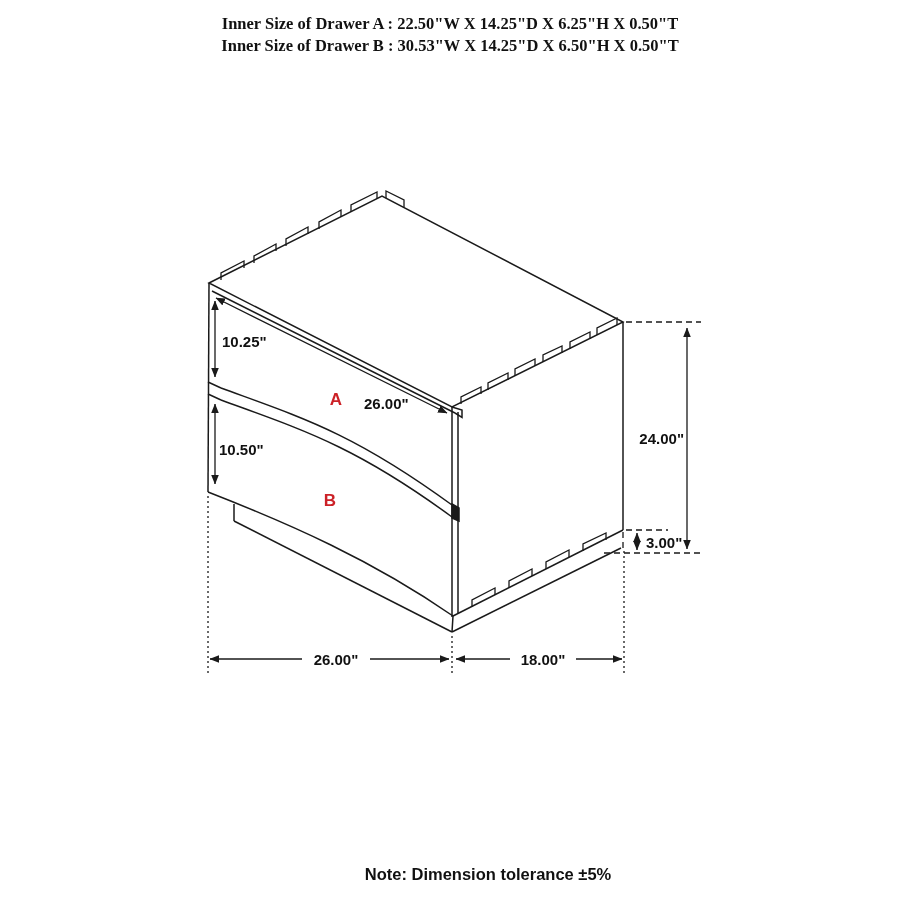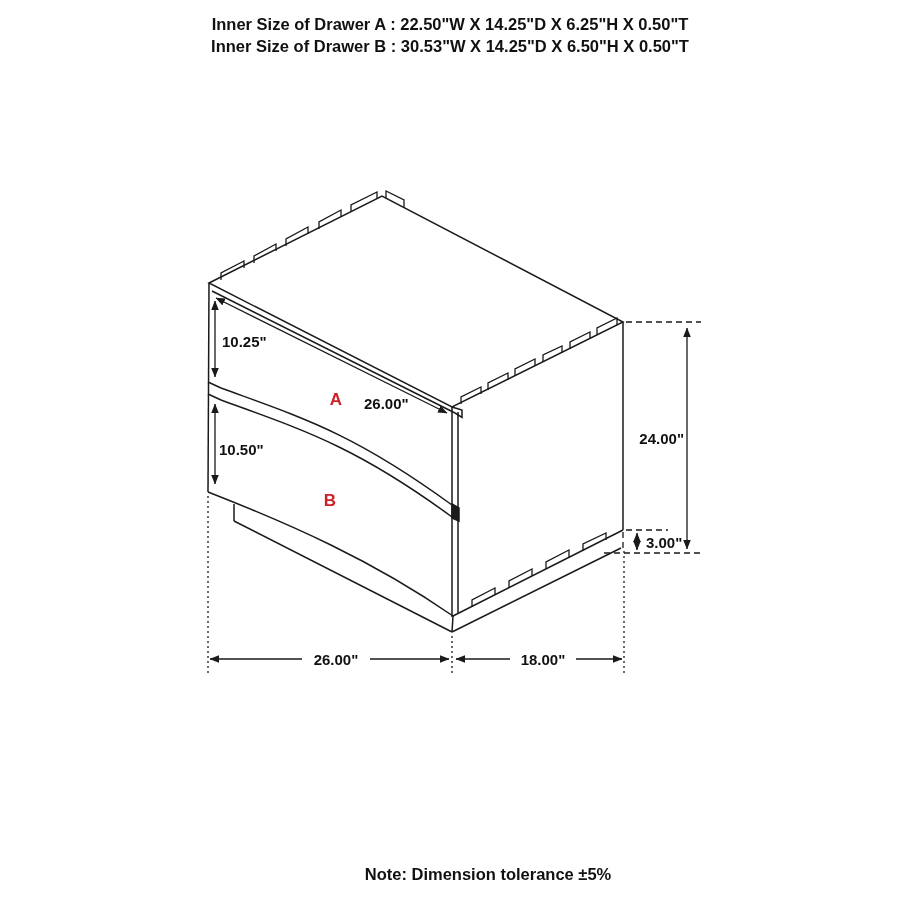--- a/index.html
+++ b/index.html
@@ -2,21 +2,21 @@
 <html><head>
 <meta charset="utf-8">
 <style>
   html,body{margin:0;padding:0;background:#fff;}
   .page{
     position:relative;width:900px;height:900px;background:#fff;overflow:hidden;
     font-family:"Liberation Sans","DejaVu Sans",sans-serif;
   }
   .header{
     position:absolute;top:13px;left:0;width:100%;text-align:center;
-    font-size:16.5px;line-height:22px;font-weight:bold;color:#111;
+    font-size:16.5px;line-height:22px;font-weight:bold;color:#111;font-family:Liberation Serif, serif;
   }
   .footer{
     position:absolute;top:865px;left:0;width:100%;text-align:center;
     font-size:16.5px;font-weight:bold;color:#111;padding-left:38px;
   }
   svg{position:absolute;top:0;left:0;}
   .dimtext{font-family:"Liberation Sans","DejaVu Sans",sans-serif;font-size:15px;font-weight:bold;fill:#111;}
   .drawertext{font-family:"Liberation Sans","DejaVu Sans",sans-serif;font-size:17px;font-weight:bold;}
 </style>
 </head>

